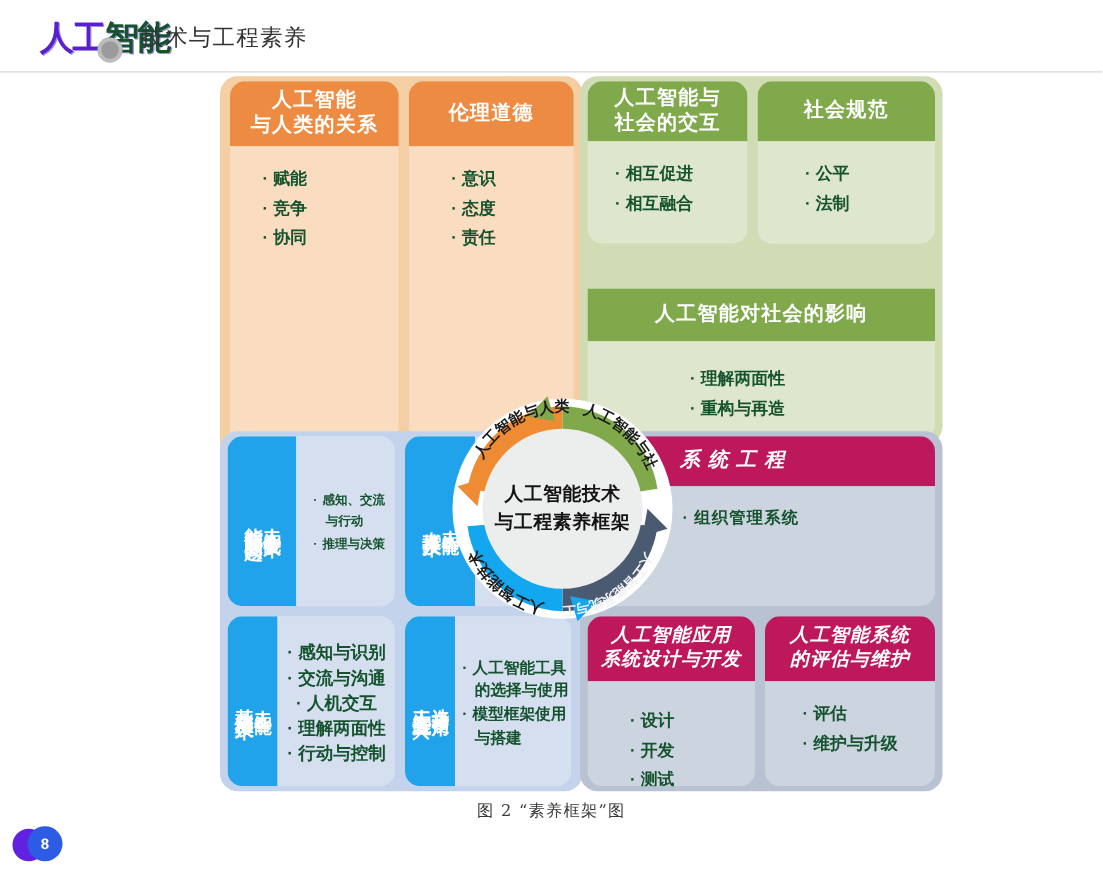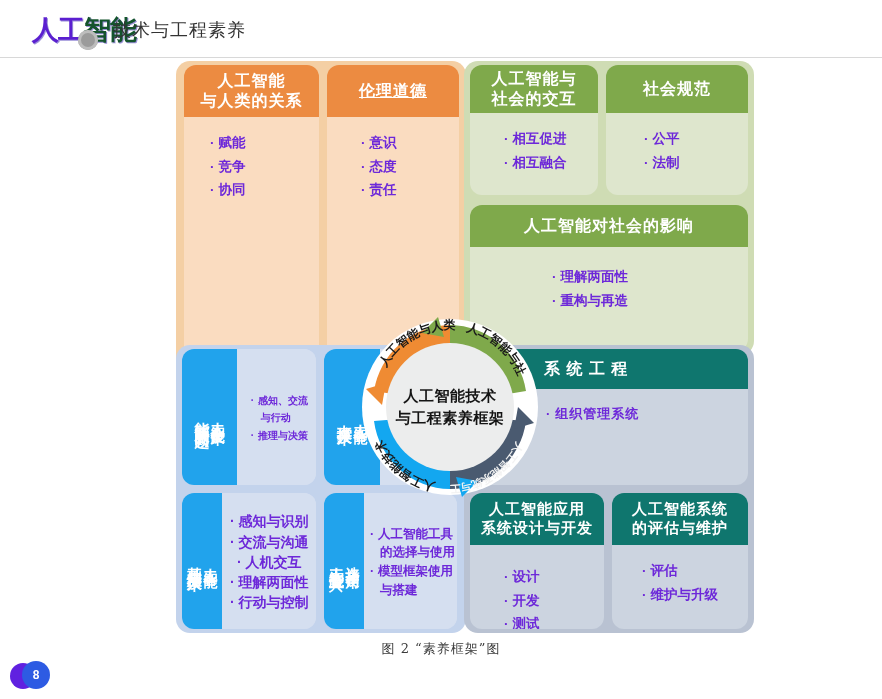--- a/index.html
+++ b/index.html
@@ -42,21 +42,21 @@
   .card{position:absolute;border-radius:12px;overflow:hidden;}
   .card .hd{
     width:100%;box-sizing:border-box;
     color:#fff;font-weight:bold;text-align:center;
     display:flex;align-items:center;justify-content:center;
     line-height:1.25;letter-spacing:1px;
   }
   .card .bd{
     width:100%;box-sizing:border-box;
     padding:14px 12px 8px 26px;
-    font-size:13.5px;font-weight:bold;color:#6d28d9;line-height:1.75;
+    font-size:13.5px;font-weight:bold;color:#14532d;line-height:1.75;
   }
   .card .bd div{white-space:nowrap;}
   .dot::before{content:"·";margin-right:4px;font-weight:bold;}
 
   
   .or-grp{background:#f4cfa4;}
   .or .hd{background:#ec8b41;font-size:16px;}
   .or .bd{background:#fadcc0;}
 
   
@@ -76,21 +76,21 @@
     writing-mode:vertical-rl;text-orientation:upright;
     letter-spacing:2px;line-height:1.1;
     font-size:14px;
   }
   .bl .sidebar span.big{font-size:15px;}
   .bl .bd{background:#d5dff0;padding:10px 8px 8px 14px;flex:1;
           display:flex;flex-direction:column;justify-content:center;font-size:10px;}
 
   
   .sl-grp{background:#b9c2d2;}
-  .sl .hd{background:#0f766e;font-size:16px;}
+  .sl .hd{background:#be185d;font-size:16px;font-style:italic;}
   .sl .bd{background:#ccd4e0;}
 
   
   #ring{position:absolute;left:352px;top:252px;width:196px;height:196px;}
   #ring svg{position:absolute;left:0;top:0;}
   #ring-core{
     position:absolute;left:34px;top:34px;width:128px;height:128px;
     border-radius:50%;background:#eceded;
     display:flex;flex-direction:column;align-items:center;justify-content:center;
     text-align:center;
@@ -129,51 +129,51 @@
       <div>与人类的关系</div>
     </div>
     <div class="bd" style="height:286px;">
       <div class="dot">赋能</div>
       <div class="dot">竞争</div>
       <div class="dot">协同</div>
     </div>
   </div>
 
   <div class="card or" style="left:327px;top:8px;width:132px;height:338px;">
-    <div class="hd" style="height:52px;text-decoration:underline;">伦理道德</div>
+    <div class="hd" style="height:52px;">伦理道德</div>
     <div class="bd" style="height:286px;padding-left:34px;">
       <div class="dot">意识</div>
       <div class="dot">态度</div>
       <div class="dot">责任</div>
     </div>
   </div>
 
   <div class="grp gr-grp" style="left:464px;top:4px;width:290px;height:294px;"></div>
 
   <div class="card gr" style="left:470px;top:8px;width:128px;height:130px;">
     <div class="hd" style="height:48px;flex-direction:column;">
       <div>人工智能与</div>
       <div>社会的交互</div>
     </div>
-    <div class="bd" style="height:82px;padding-left:34px;">
+    <div class="bd" style="height:82px;padding-left:22px;">
       <div class="dot">相互促进</div>
       <div class="dot">相互融合</div>
     </div>
   </div>
 
   <div class="card gr" style="left:606px;top:8px;width:142px;height:130px;">
     <div class="hd" style="height:48px;">社会规范</div>
     <div class="bd" style="height:92px;padding-left:38px;">
       <div class="dot">公平</div>
       <div class="dot">法制</div>
     </div>
   </div>
 
   <div class="card gr" style="left:470px;top:148px;width:278px;height:146px;">
-    <div class="hd" style="height:42px;">人工智能对社会的影响</div>
+    <div class="hd" style="height:42px;margin-top:26px;">人工智能对社会的影响</div>
     <div class="bd" style="height:104px;padding-left:82px;padding-top:18px;">
       <div class="dot">理解两面性</div>
       <div class="dot">重构与再造</div>
     </div>
   </div>
 
   <div class="grp bl-grp" style="left:176px;top:288px;width:290px;height:288px;"></div>
 
   <div class="card bl" style="left:182px;top:292px;width:134px;height:136px;">
     <div class="sidebar" style="width:50px;">

